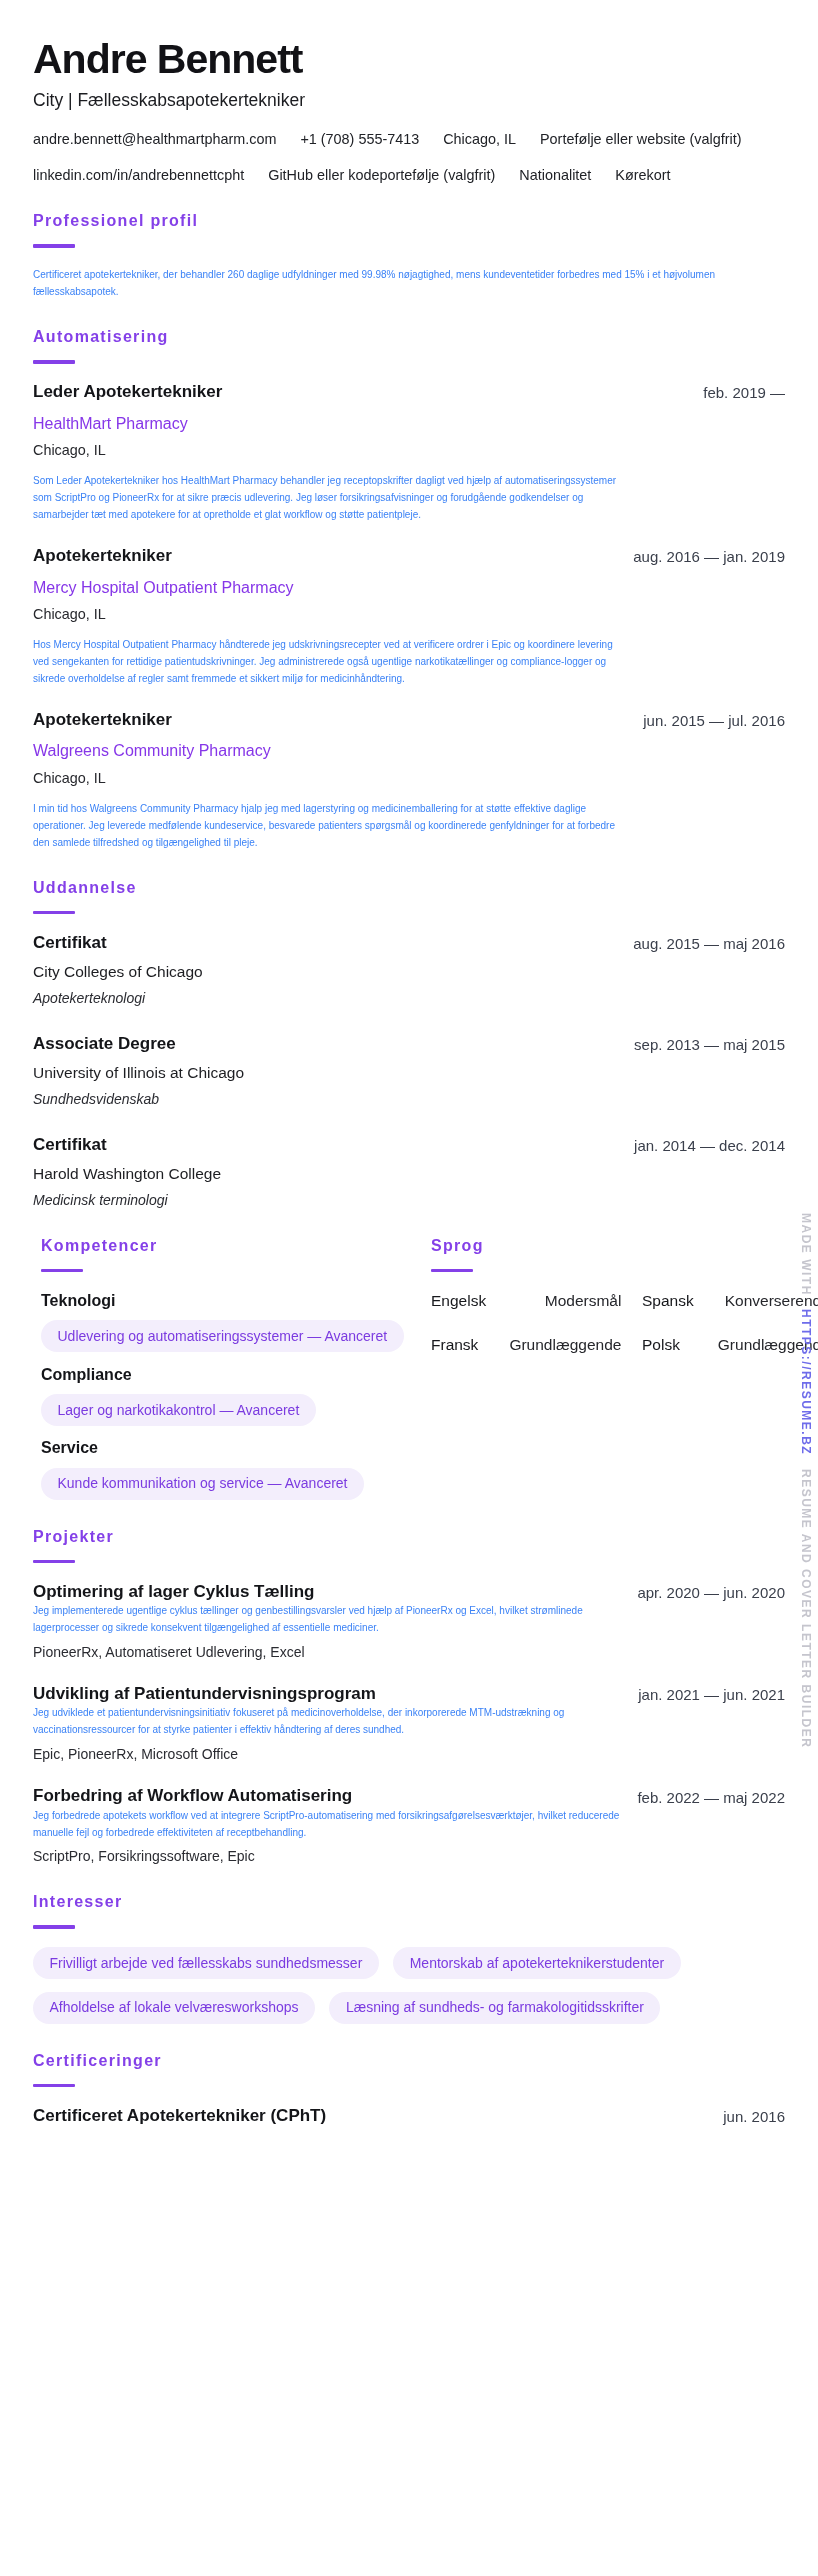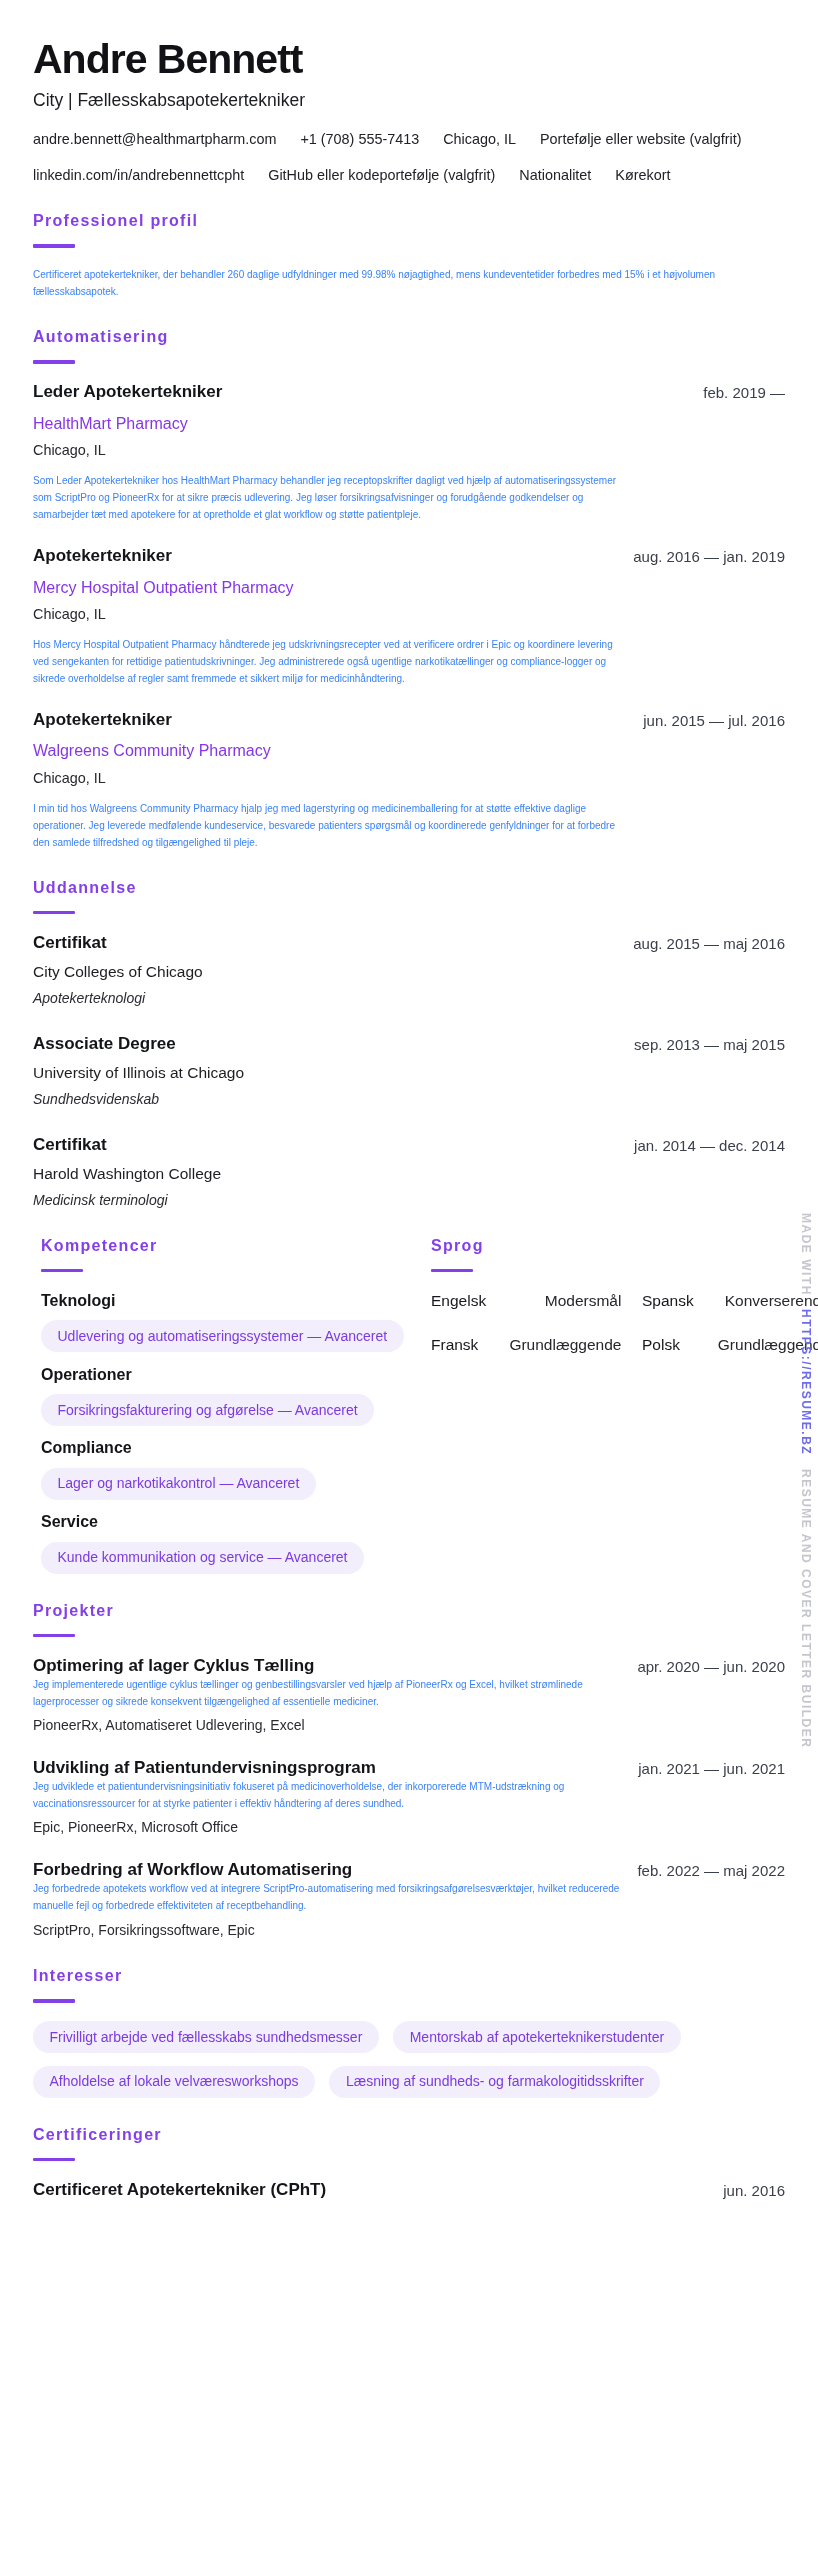--- a/index.html
+++ b/index.html
@@ -209,24 +209,20 @@
   </section>
 
   <div class="section two-col">
     <section>
       <h2 class="sec-head">Kompetencer</h2>
       <div class="sec-rule"></div>
       <div class="sec-body">
         <div class="skill-group">
           <div class="skill-label">Teknologi</div>
           <span class="badge">Udlevering og automatiseringssystemer — Avanceret</span>
-        </div>
-        <div class="skill-group">
-          <div class="skill-label">Operationer</div>
-          <span class="badge">Forsikringsfakturering og afgørelse — Avanceret</span>
         </div>
         <div class="skill-group">
           <div class="skill-label">Compliance</div>
           <span class="badge">Lager og narkotikakontrol — Avanceret</span>
         </div>
         <div class="skill-group">
           <div class="skill-label">Service</div>
           <span class="badge">Kunde kommunikation og service — Avanceret</span>
         </div>
       </div>

